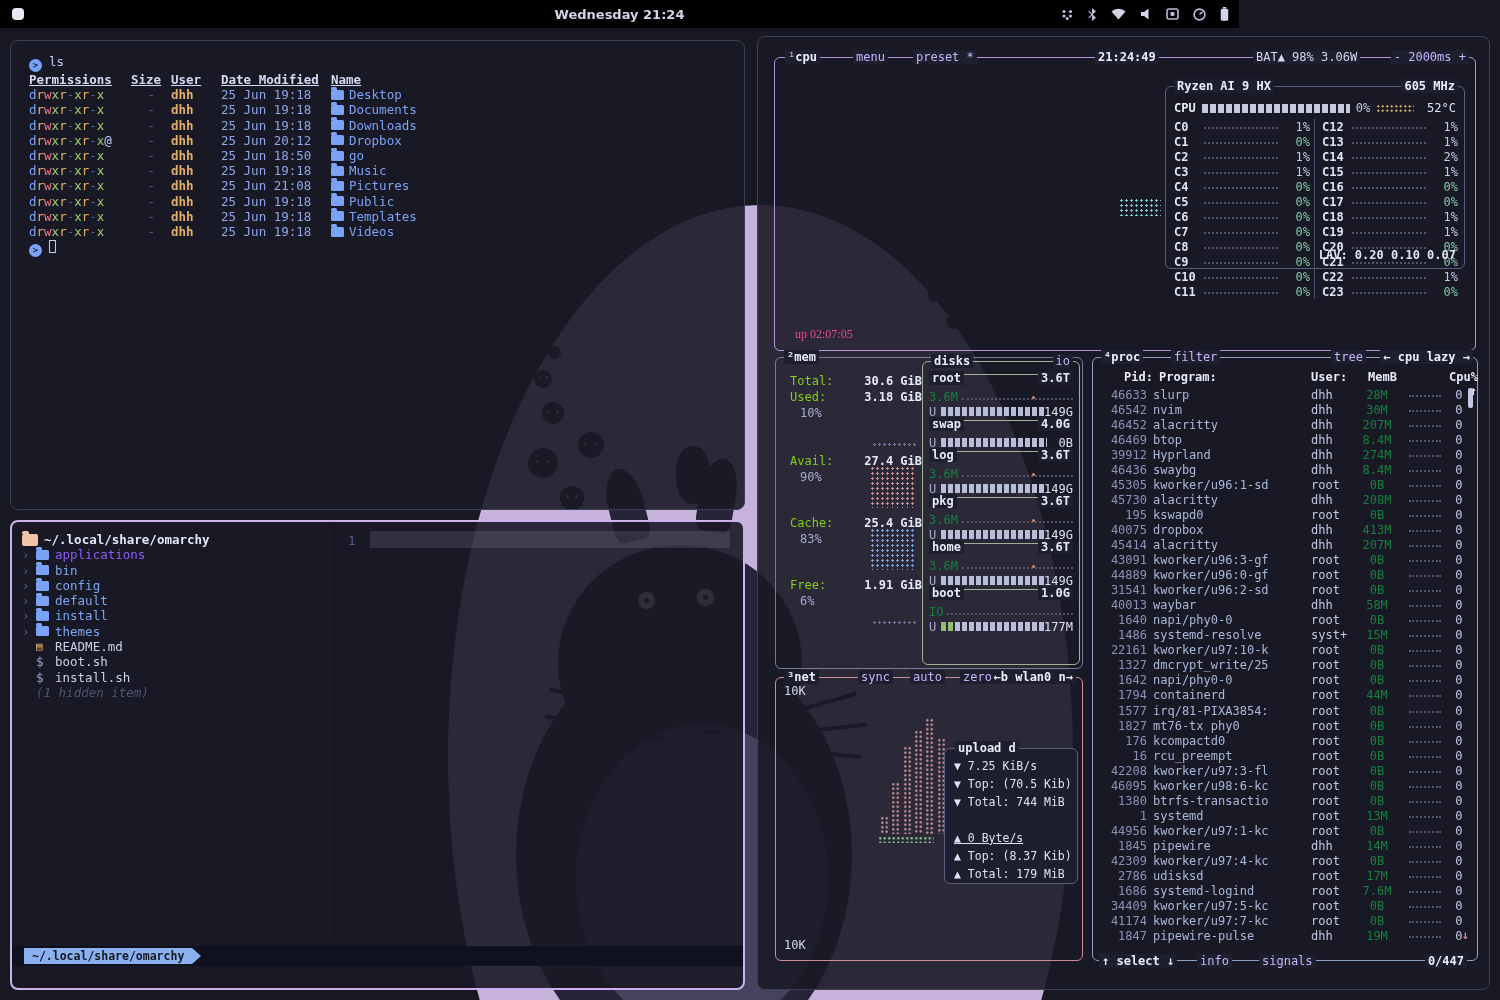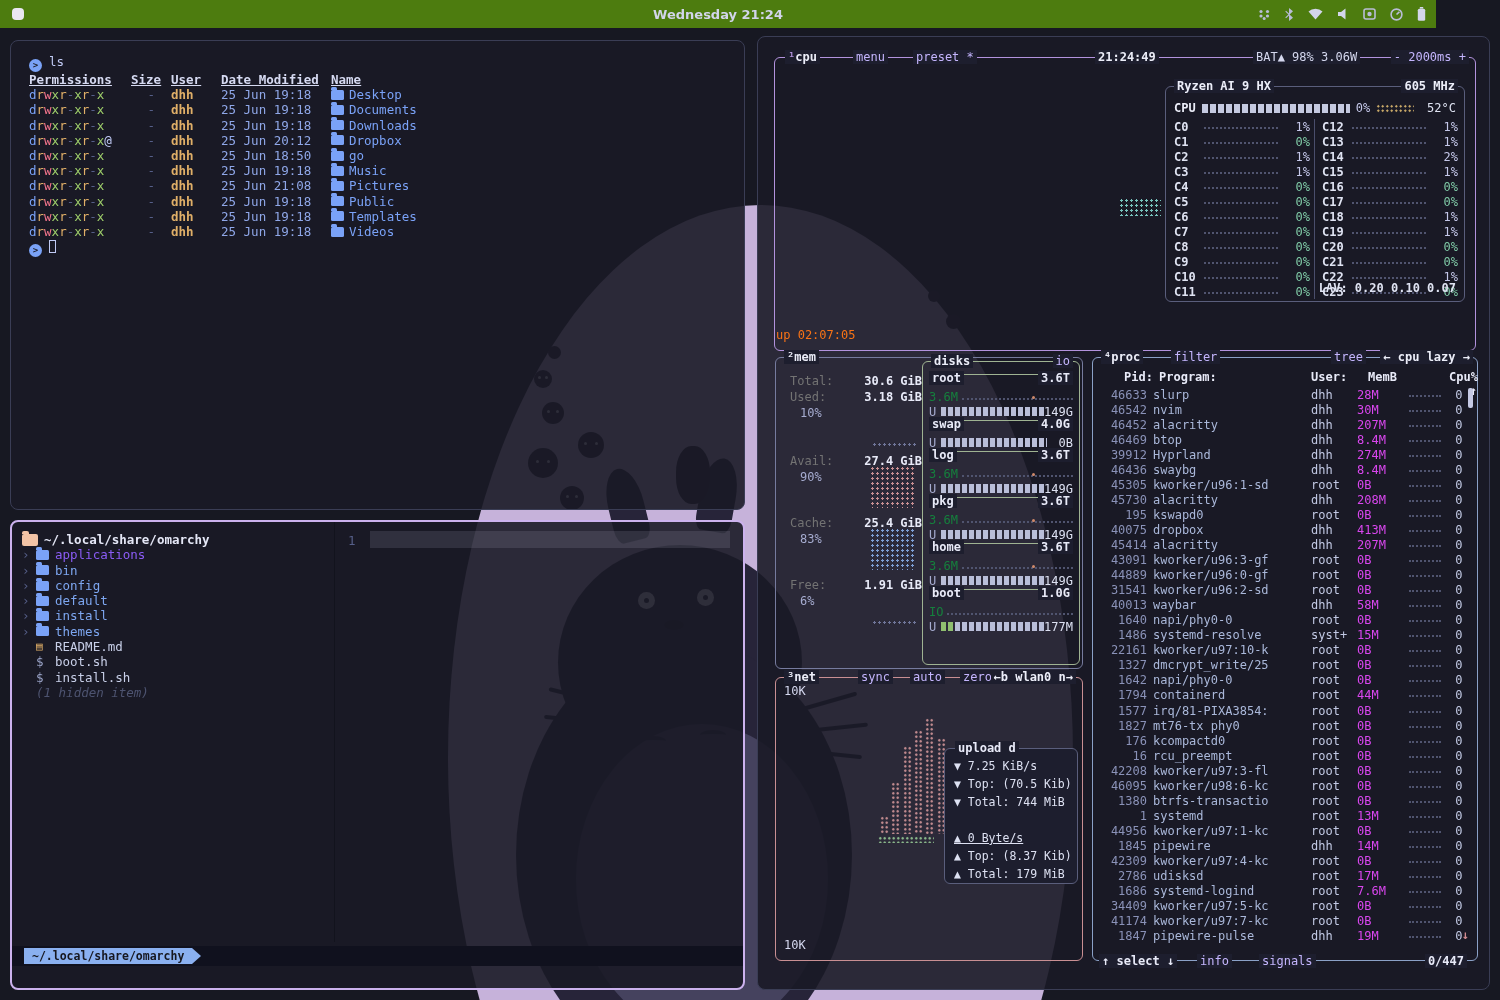--- a/index.html
+++ b/index.html
@@ -17,21 +17,21 @@
   .tot-belly { position:absolute; left:576px; top:724px; width:252px; height:310px; border-radius:50%; background:#45425e; }
   .tot-eye { position:absolute; width:17px; height:17px; border-radius:50%; background:#e9e6f2; }
   .tot-pupil { position:absolute; left:6px; top:6px; width:5px; height:5px; border-radius:50%; background:#1d1b2a; }
   .tot-nose { position:absolute; left:664px; top:620px; width:20px; height:10px; border-radius:50%; background:#1a1826; }
   .whisker { position:absolute; height:4px; border-radius:2px; background:#272439; }
   .chev { position:absolute; width:26px; height:10px; border-top:4px solid #272439; border-radius:50%; }
   .soot { position:absolute; border-radius:50%; background:#1f1c2b; }
   .soot i { position:absolute; width:3px; height:3px; border-radius:50%; background:#ddd9e8; }
 
   
-  #menubar { position:absolute; left:0; top:0; width:1436px; height:28px; background:#4d7c0f;
+  #menubar { position:absolute; left:0; top:0; width:1239px; height:28px; background:#000000;
     z-index:5; display:flex; align-items:center; color:#c9cde6; font-family:"DejaVu Sans", sans-serif; }
   #menubar .logo { position:absolute; left:12px; top:8px; width:12px; height:12px; border-radius:4px; background:#e9e7f1; }
   #menubar .clock { position:absolute; left:0; right:0; text-align:center; font-size:13px; font-weight:bold; color:#d2d5ea; }
   #tray { position:absolute; right:10px; top:0; height:28px; display:flex; align-items:center; gap:14px; }
   #tray svg { display:block; }
 
   
   .win { position:absolute; background:rgba(25,26,38,0.90); border:1px solid #3a3d55; border-radius:8px; z-index:2; }
   #win-files { border:2px solid #ccb2ee; }
   #win-ls   { left:10px;  top:40px;  width:735px; height:470px; }
@@ -78,42 +78,42 @@
   .chip { position:absolute; top:-8px; background:#1d1e2e; padding:0 3px; font-size:12px; white-space:nowrap; }
   .chip-b { position:absolute; bottom:-8px; background:#1d1e2e; padding:0 3px; font-size:12px; white-space:nowrap; }
   .t-bold { font-weight:bold; color:#eceef9; }
   .t-tab { color:#c4b5fd; }
   .t-num { color:#b292dd; }
   #bx-cpu  { left:16px; top:20px; width:702px; height:294px; border-color:#b292dd; }
   #bx-mem  { left:17px; top:320px; width:308px; height:312px; border-color:#767b9e; }
   #bx-net  { left:17px; top:640px; width:308px; height:284px; border-color:#c98f93; }
   #bx-proc { left:334px; top:320px; width:386px; height:604px; border-color:#8ba1c7; }
 
-  #cpu-uptime { position:absolute; left:1px; bottom:8px; color:#f97316; }
+  #cpu-uptime { position:absolute; left:20px; bottom:8px; color:#ec4899;font-family:Liberation Serif, serif; }
   #cpu-minigraph { position:absolute; left:344px; top:140px; width:42px; height:18px;
     background-image:radial-gradient(#79c7c0 1.1px, rgba(0,0,0,0) 1.2px); background-size:5px 5px; }
 
-  #ryzen { position:absolute; left:390px; top:28px; width:300px; height:216px; border:1px solid #5a5e7c; border-radius:6px;padding-left:39px; }
+  #ryzen { position:absolute; left:390px; top:28px; width:300px; height:183px; border:1px solid #5a5e7c; border-radius:6px;padding-left:39px; }
   #ryzen .cpurow { position:absolute; left:8px; top:14px; right:8px; display:flex; align-items:center; gap:6px; }
   .blockbar { height:9px; background:repeating-linear-gradient(90deg,#c4c9e0 0 6px, rgba(0,0,0,0) 6px 8px); }
   #ryzen .blockbar { width:148px; }
   .ydots { width:38px; height:9px; background-image:radial-gradient(#d8b56e 1.1px, rgba(0,0,0,0) 1.2px); background-size:4.5px 4.5px; }
   .cores-col { position:absolute; top:32px; width:136px; }
   #cores-left { left:8px; } #cores-right { left:156px; }
   #core-div { position:absolute; left:148px; top:32px; width:1px; height:180px; background:#4a4e6c; }
   .core-row { display:flex; align-items:center; height:15px; }
   .core-lbl { width:30px; font-weight:bold; color:#dfe3f2; }
   .meter { flex:1; height:8px; border-bottom:2px dotted #50546f; margin:0 6px 3px 0; }
   .core-val { width:26px; text-align:right; }
   .v-green { color:#7fc9a6; } .v-lav { color:#c5c8ea; }
   #lav-row { position:absolute; right:8px; bottom:6px; font-weight:bold; color:#dfe3f2; }
 
   
   .mem-line { position:absolute; left:14px; width:132px; display:flex; justify-content:space-between; }
-  .mem-lbl { color:#737373; } .mem-val { font-weight:bold; color:#e8eaf8; }
+  .mem-lbl { color:#84cc16; } .mem-val { font-weight:bold; color:#e8eaf8; }
   .mem-pct { position:absolute; left:24px; color:#a6acd0; }
   .mgraph { position:absolute; background-size:5px 5px; }
   .mg-gray { background-image:radial-gradient(#70769a 1.1px, rgba(0,0,0,0) 1.2px); }
   .mg-red  { background-image:radial-gradient(#c98f93 1.2px, rgba(0,0,0,0) 1.3px); }
   .mg-blue { background-image:radial-gradient(#7d9fd6 1.2px, rgba(0,0,0,0) 1.3px); }
 
   #bx-disks { position:absolute; left:146px; top:3px; width:158px; height:304px; border:1px solid #9fb392; border-radius:6px; }
   .disk-row { position:absolute; left:6px; right:6px; height:15px; display:flex; align-items:center; }
   .disk-name-line { border-top:1px solid #9fb392; }
   .disk-name-line .dn { background:#1d1e2e; margin-top:-9px; padding:0 3px; font-weight:bold; color:#e8eaf8; }
@@ -141,21 +141,21 @@
   #proc-head { position:absolute; left:6px; right:14px; top:12px; display:grid;
     grid-template-columns:54px 158px 46px 40px 52px 28px; font-weight:bold; color:#e8eaf8; }
   #proc-head .h-pid { text-align:right; }
   #proc-head .h-mem { text-align:right; }
   #proc-head .h-cpu { text-align:right; }
   #proc-rows { position:absolute; left:6px; right:14px; top:29px; height:558px; overflow:hidden; }
   .proc-row { display:grid; grid-template-columns:54px 158px 46px 40px 52px 28px; height:15.05px; align-items:center; }
   .p-pid { text-align:right; color:#8a92b8; padding-right:6px; }
   .p-prog { color:#aab8da; overflow:hidden; white-space:nowrap; }
   .p-user { color:#c2c9e4; }
-  .p-mem { text-align:left; color:#d946ef; }
+  .p-mem { text-align:center; color:#15803d; }
   .p-dots { height:7px; border-bottom:2px dotted #50546f; margin:0 8px 3px 12px; }
   .p-cpu { text-align:right; color:#c2c9e4; }
   #proc-scroll { position:absolute; right:4px; top:30px; width:5px; height:20px; background:#c5c9e4; border-radius:2px; }
   #proc-darr { position:absolute; right:8px; bottom:18px; color:#d08a8f; font-weight:bold; }
   #proc-count { font-weight:bold; color:#e8eaf8; }
   .fsel { font-weight:bold; color:#e8eaf8; }
 </style>
 </head>
 <body>
 

